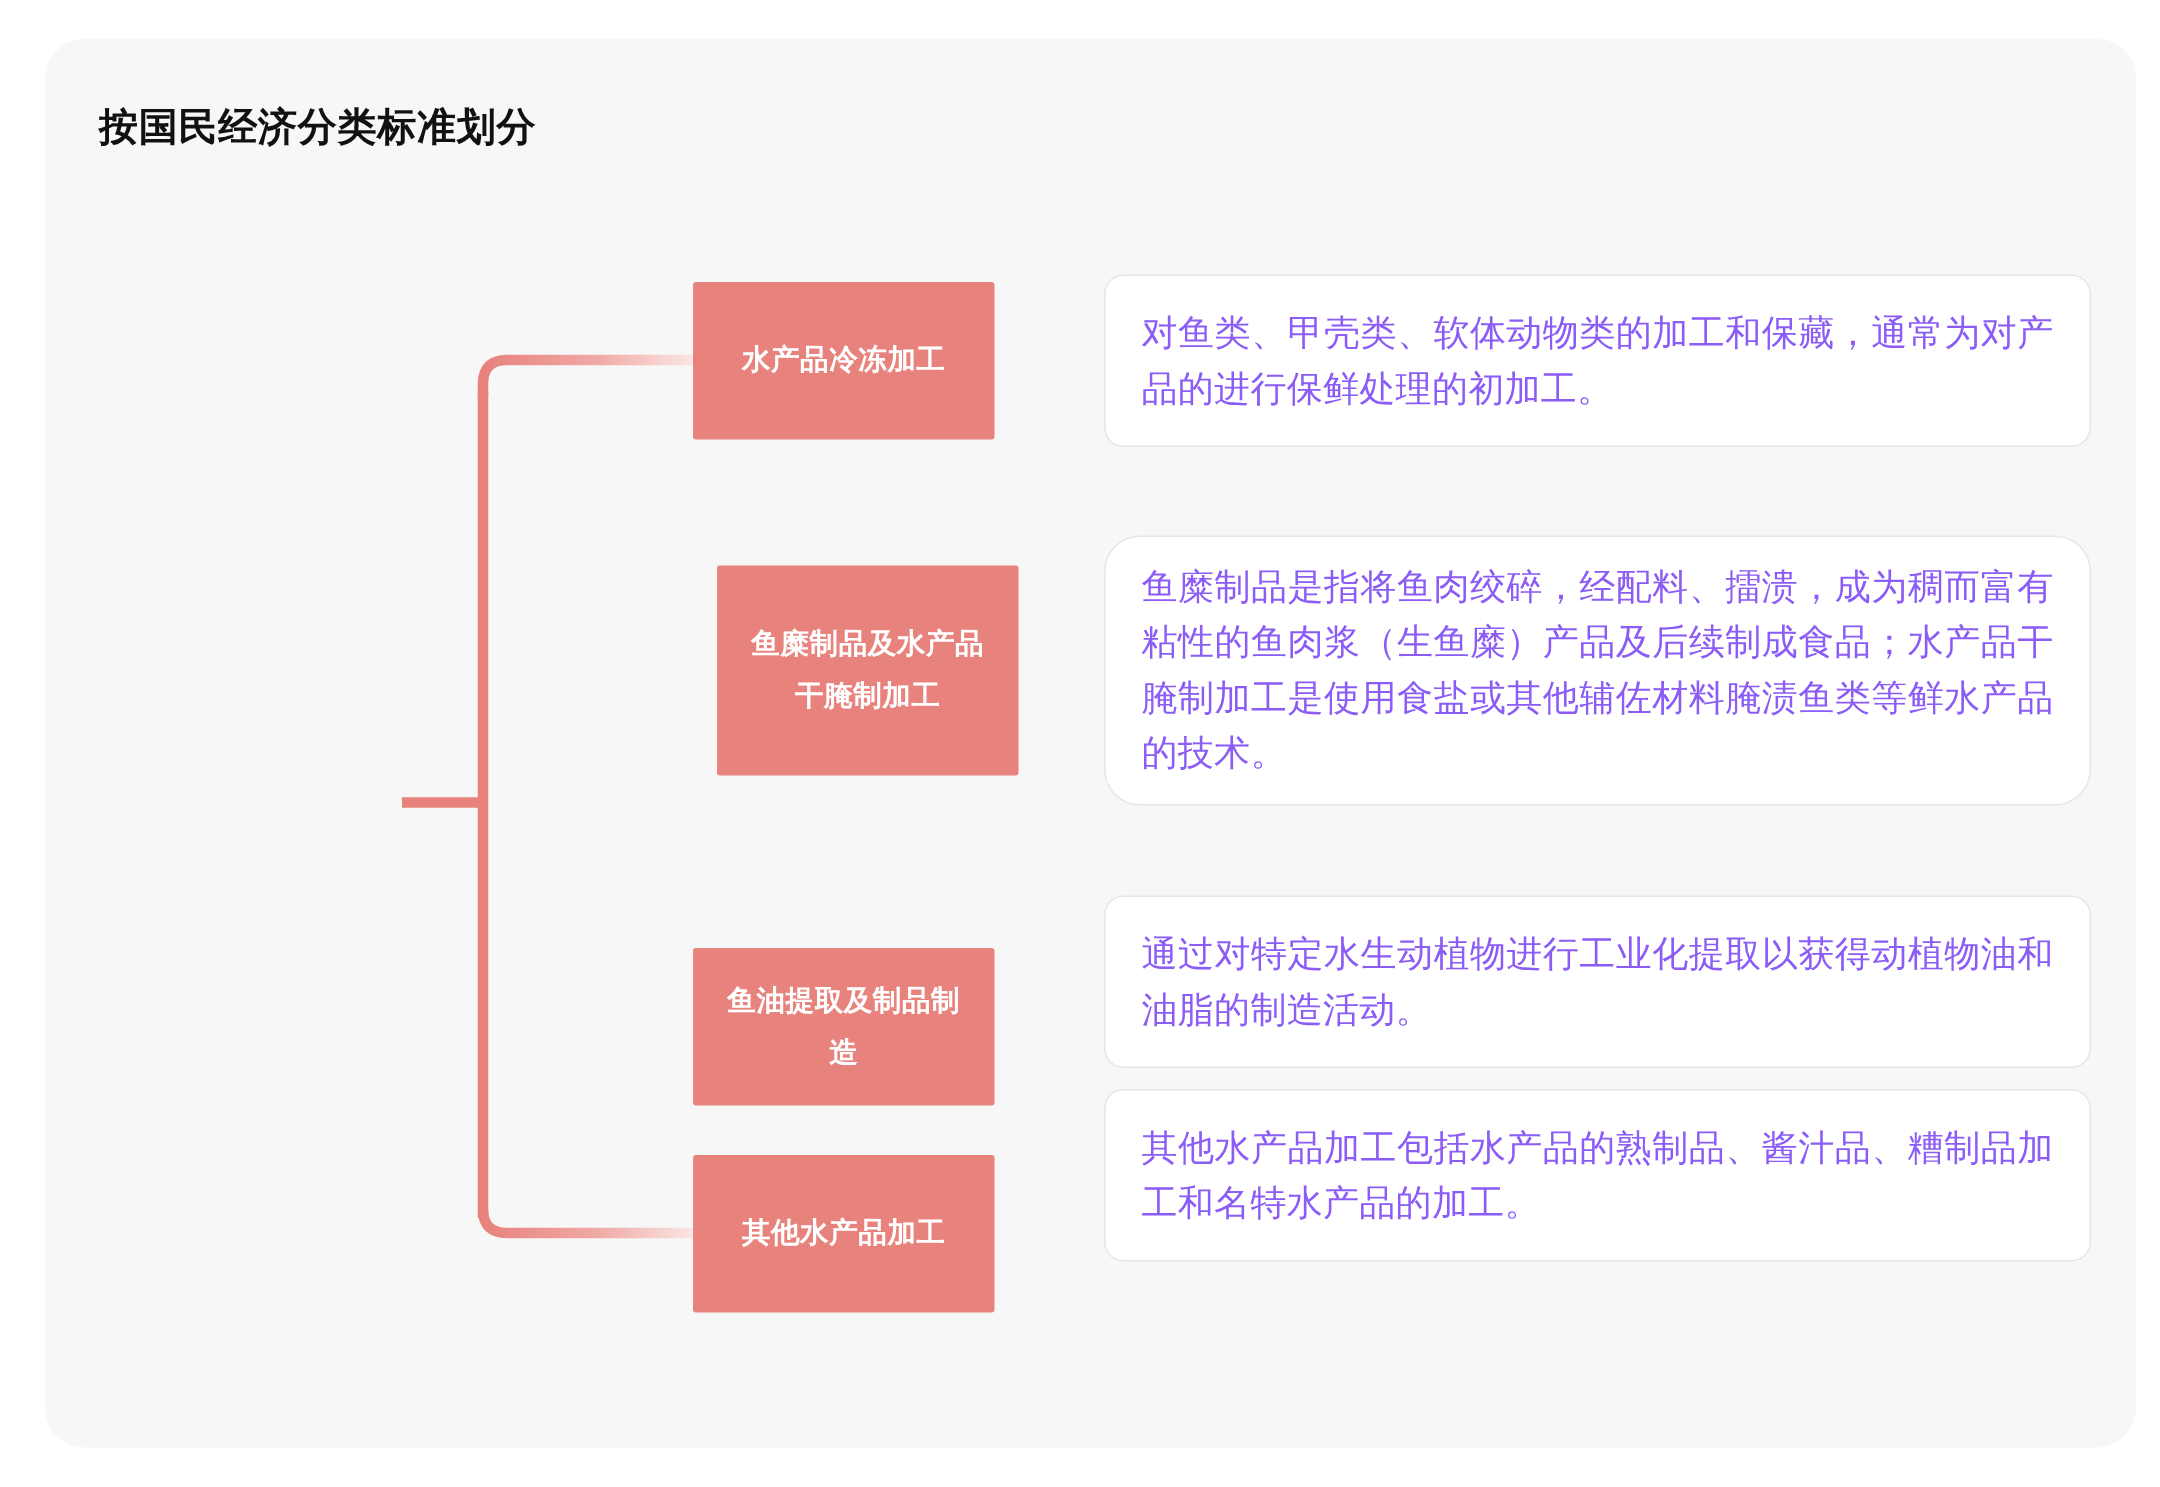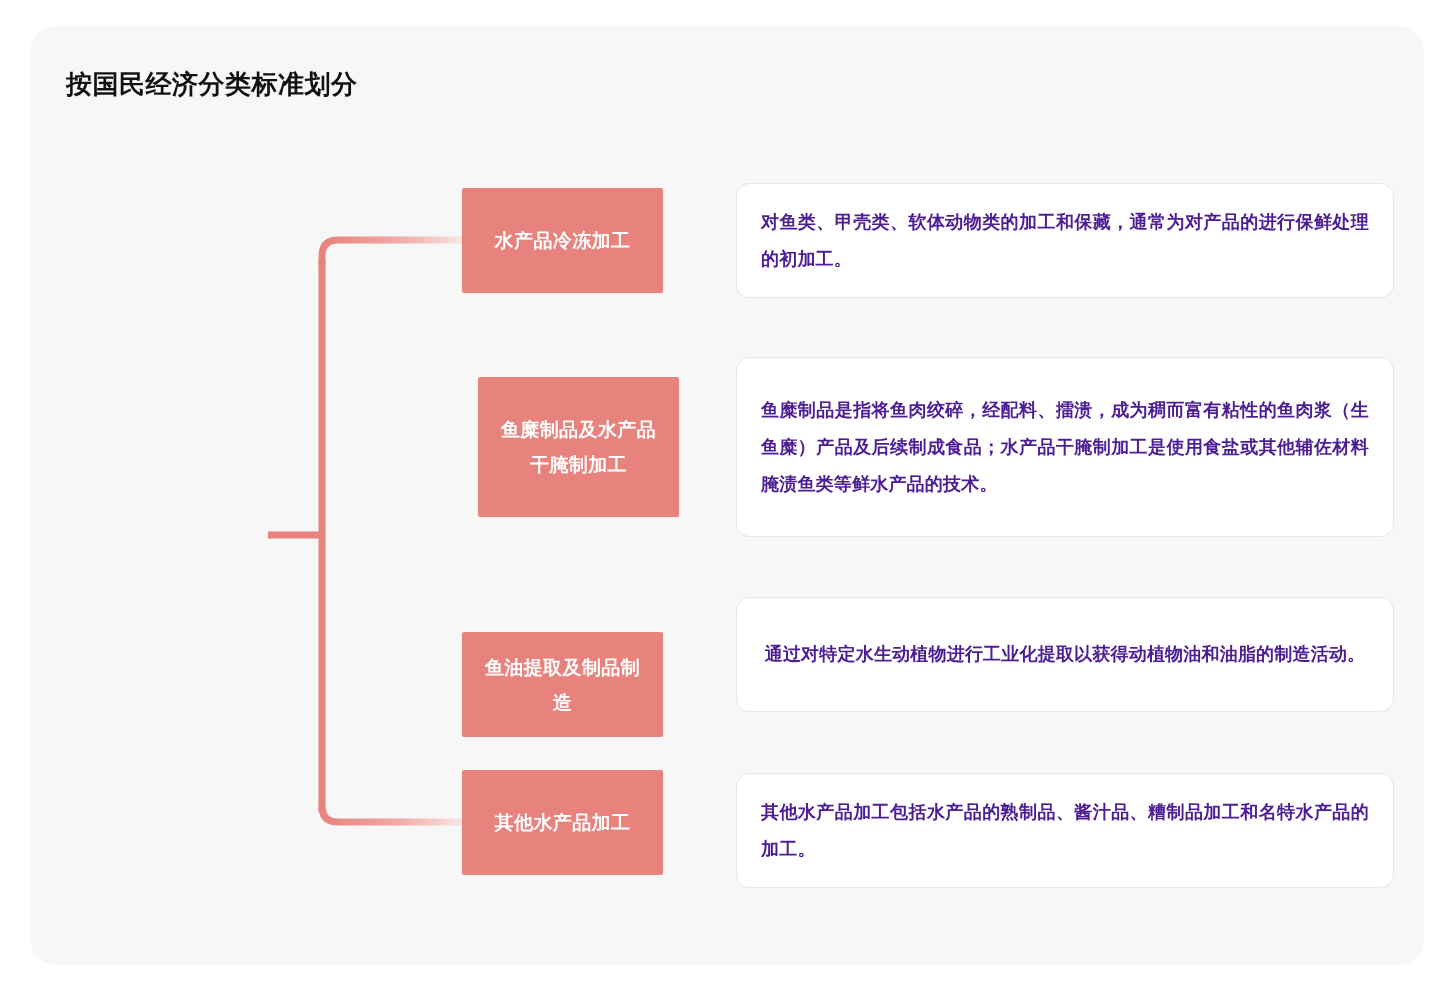--- a/index.html
+++ b/index.html
@@ -102,23 +102,23 @@
     position: absolute;
     width: 658px;
     background: #ffffff;
     border: 1px solid #e6e6e6;
     border-radius: 13px;
     padding: 20px 24px;
     display: flex;
     align-items: center;
   }
   .desc-card .text {
-    font-size: 18px;
-    font-weight: bold;
-    color: #4c1d95;
+    font-size: 24px;
+    font-weight: normal;
+    color: #8b5cf6;
     line-height: 37px;
     letter-spacing: 0.2px;
     text-align: justify;
   }
 </style>
 </head>
 <body>
 
 <div class="page">
 
@@ -161,31 +161,31 @@
   <div class="branch-node" style="left:462px; top:188px; height:105px;">
     <span class="label">水产品冷冻加工</span>
   </div>
   <div class="desc-card" style="left:736px; top:183px; height:115px;">
     <span class="text">对鱼类、甲壳类、软体动物类的加工和保藏，通常为对产品的进行保鲜处理的初加工。</span>
   </div>
 
   <div class="branch-node" style="left:462px; top:377px; height:140px;margin-left:16px;">
     <span class="label">鱼糜制品及水产品干腌制加工</span>
   </div>
-  <div class="desc-card" style="left:736px; top:357px; height:180px;">
+  <div class="desc-card" style="left:736px; top:357px; height:180px;border-radius:24px;">
     <span class="text">鱼糜制品是指将鱼肉绞碎，经配料、擂溃，成为稠而富有粘性的鱼肉浆（生鱼糜）产品及后续制成食品；水产品干腌制加工是使用食盐或其他辅佐材料腌渍鱼类等鲜水产品的技术。</span>
   </div>
 
   <div class="branch-node" style="left:462px; top:632px; height:105px;">
     <span class="label">鱼油提取及制品制造</span>
   </div>
   <div class="desc-card" style="left:736px; top:597px; height:115px;justify-content:center;">
     <span class="text">通过对特定水生动植物进行工业化提取以获得动植物油和油脂的制造活动。</span>
   </div>
 
   <div class="branch-node" style="left:462px; top:770px; height:105px;">
     <span class="label">其他水产品加工</span>
   </div>
-  <div class="desc-card" style="left:736px; top:773px; height:115px;">
+  <div class="desc-card" style="left:736px; top:726px; height:115px;">
     <span class="text">其他水产品加工包括水产品的熟制品、酱汁品、糟制品加工和名特水产品的加工。</span>
   </div>
 
 </div>
 
 </body></html>

